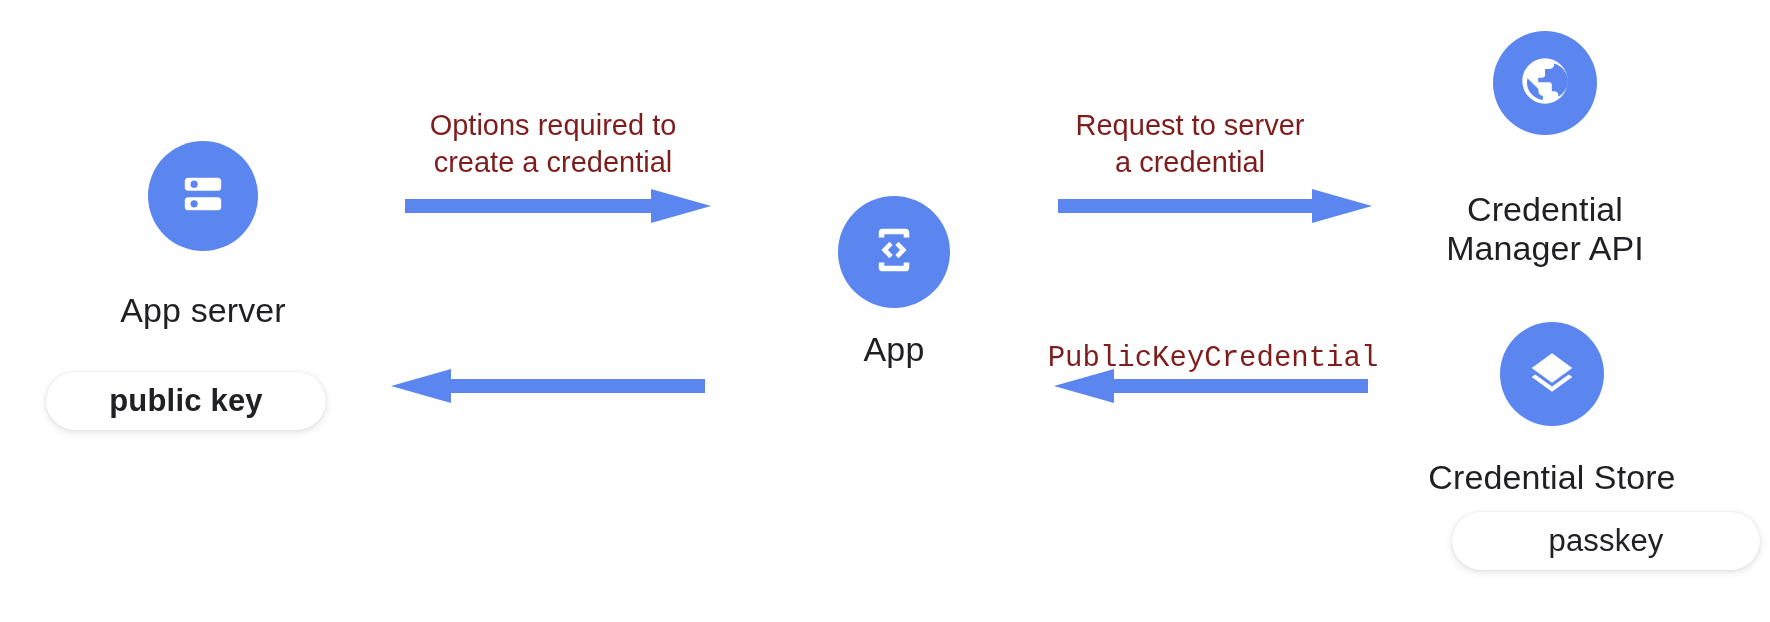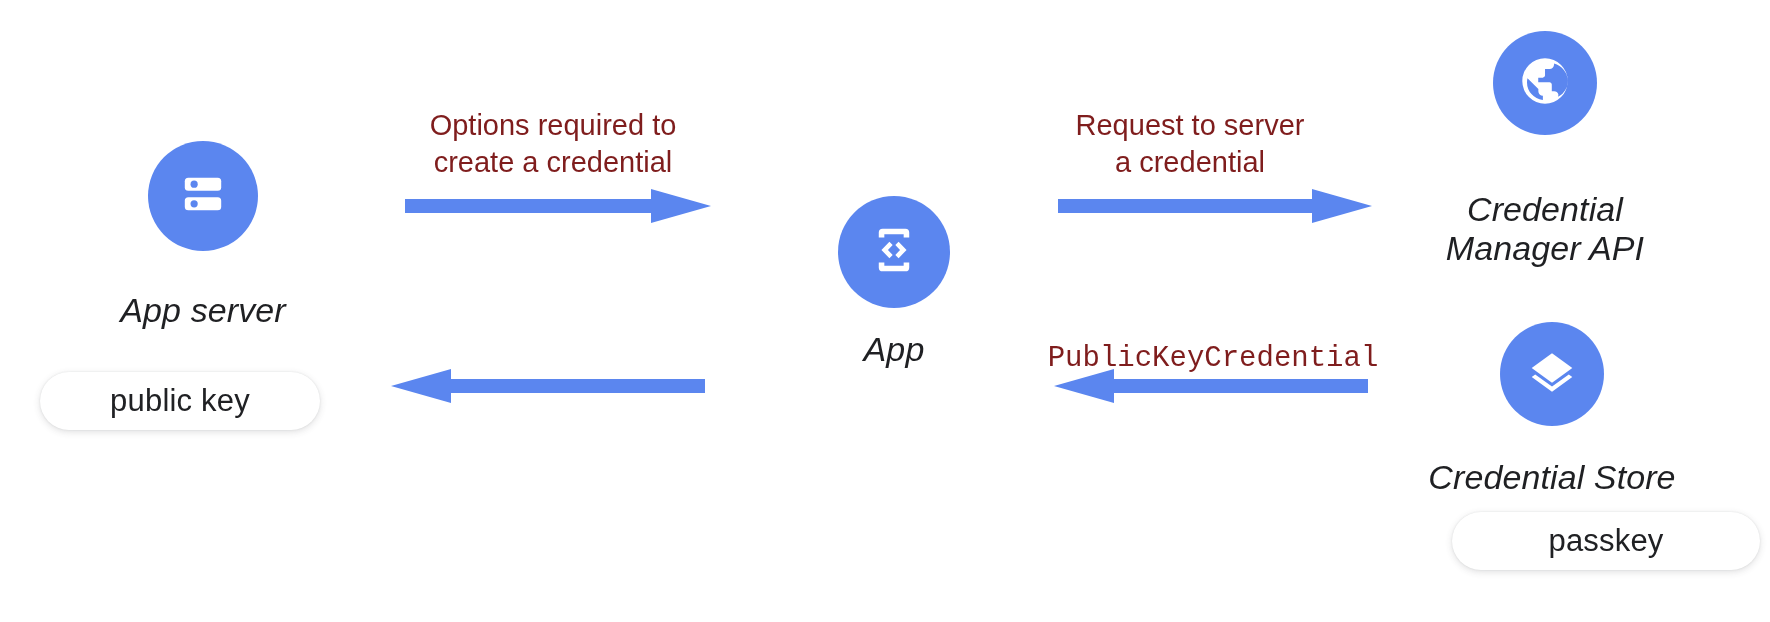--- a/index.html
+++ b/index.html
@@ -29,21 +29,20 @@
     align-items: center;
     justify-content: center;
   }
   .node-label {
     text-align: center;
     color: #1f2023;
     font-size: 34px;
     line-height: 1.15;
     letter-spacing: 0.1px;
     white-space: pre-line;
-    font-style: italic;
   }
 
   
   .chip {
     background: #ffffff;
     border-radius: 999px;
     box-shadow: 0 2px 7px rgba(60,64,67,0.16), 0 0 2px rgba(60,64,67,0.12);
     display: flex;
     align-items: center;
     justify-content: center;
@@ -82,21 +81,21 @@
           <rect x="4.2" y="13.4" width="15.6" height="5.6" rx="1.5" fill="#5b86ef"></rect>
           <rect x="4.2" y="13.4" width="15.6" height="5.6" rx="1.5" fill="#ffffff"></rect>
           <circle cx="8.2" cy="7.8" r="1.55" fill="#5b86ef"></circle>
           <circle cx="8.2" cy="16.2" r="1.55" fill="#5b86ef"></circle>
         </svg>
       </span>
     </div>
   </div>
   <div class="abs node-label" style="left:48px; top:291px; width:310px;">App server</div>
 
-  <div class="abs chip" style="left:40px; top:372px; width:280px; height:58px;">
+  <div class="abs chip" style="left:46px; top:372px; width:280px; height:58px;font-weight:bold;">
     <span>public key</span>
   </div>
 
   <div class="abs" style="left:838px; top:196px;">
     <div class="node-circle" style="width:112px;height:112px;">
       <span>
         <svg width="58" height="58" viewBox="0 0 24 24" aria-hidden="true">
           <path d="M7.3 3.2h9.4a1.6 1.6 0 0 1 1.6 1.6v2.0h-2.3V5.5H8.0v1.3H5.7v-2.0A1.6 1.6 0 0 1 7.3 3.2z" fill="#ffffff"></path>
           <path d="M5.7 17.2h2.3v1.3h8.0v-1.3h2.3v2.0a1.6 1.6 0 0 1-1.6 1.6H7.3a1.6 1.6 0 0 1-1.6-1.6v-2.0z" fill="#ffffff"></path>
           <path d="M10.1 8.6l-3.3 3.4 3.3 3.4 1.35-1.38L9.5 12l1.95-2.02z" fill="#ffffff"></path>

